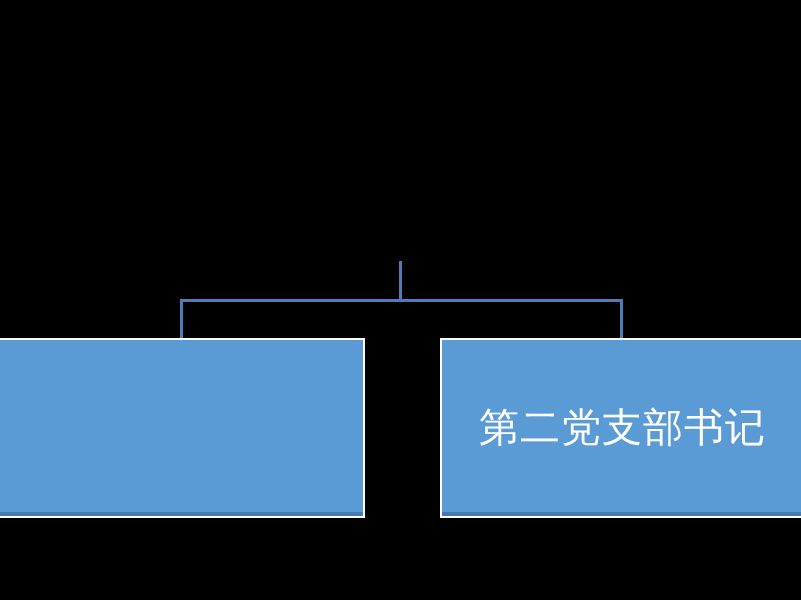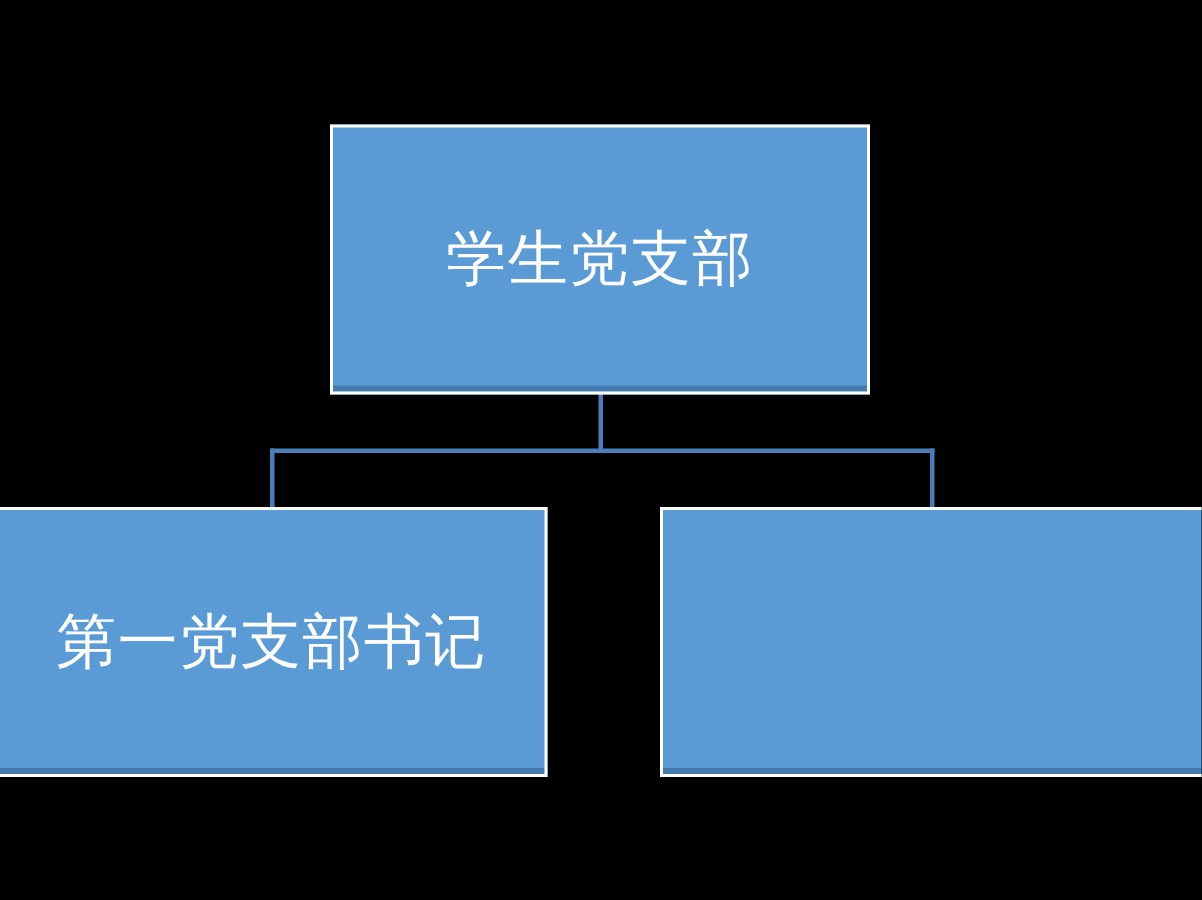--- a/index.html
+++ b/index.html
@@ -68,28 +68,25 @@
 </head>
 <body>
 
 <div class="canvas">
 
   <div class="connector conn-root-stem"></div>
   <div class="connector conn-cross"></div>
   <div class="connector conn-drop-left"></div>
   <div class="connector conn-drop-right"></div>
 
-  <div class="node node-root">
-    <span>学生党支部</span>
-  </div>
 
   <div class="node node-branch-1">
     <div class="node-text">
-      <div>第一党支部书记</div>
     </div>
   </div>
 
   <div class="node node-branch-2">
     <div class="node-text">
+      <div>第二党支部书记</div>
     </div>
   </div>
 
 </div>
 
 </body></html>

